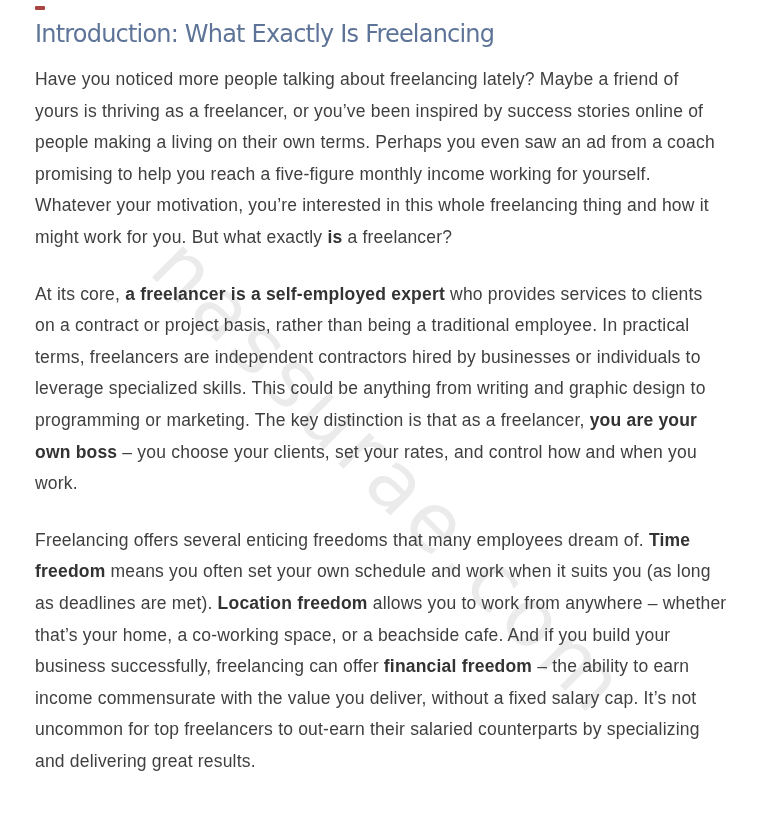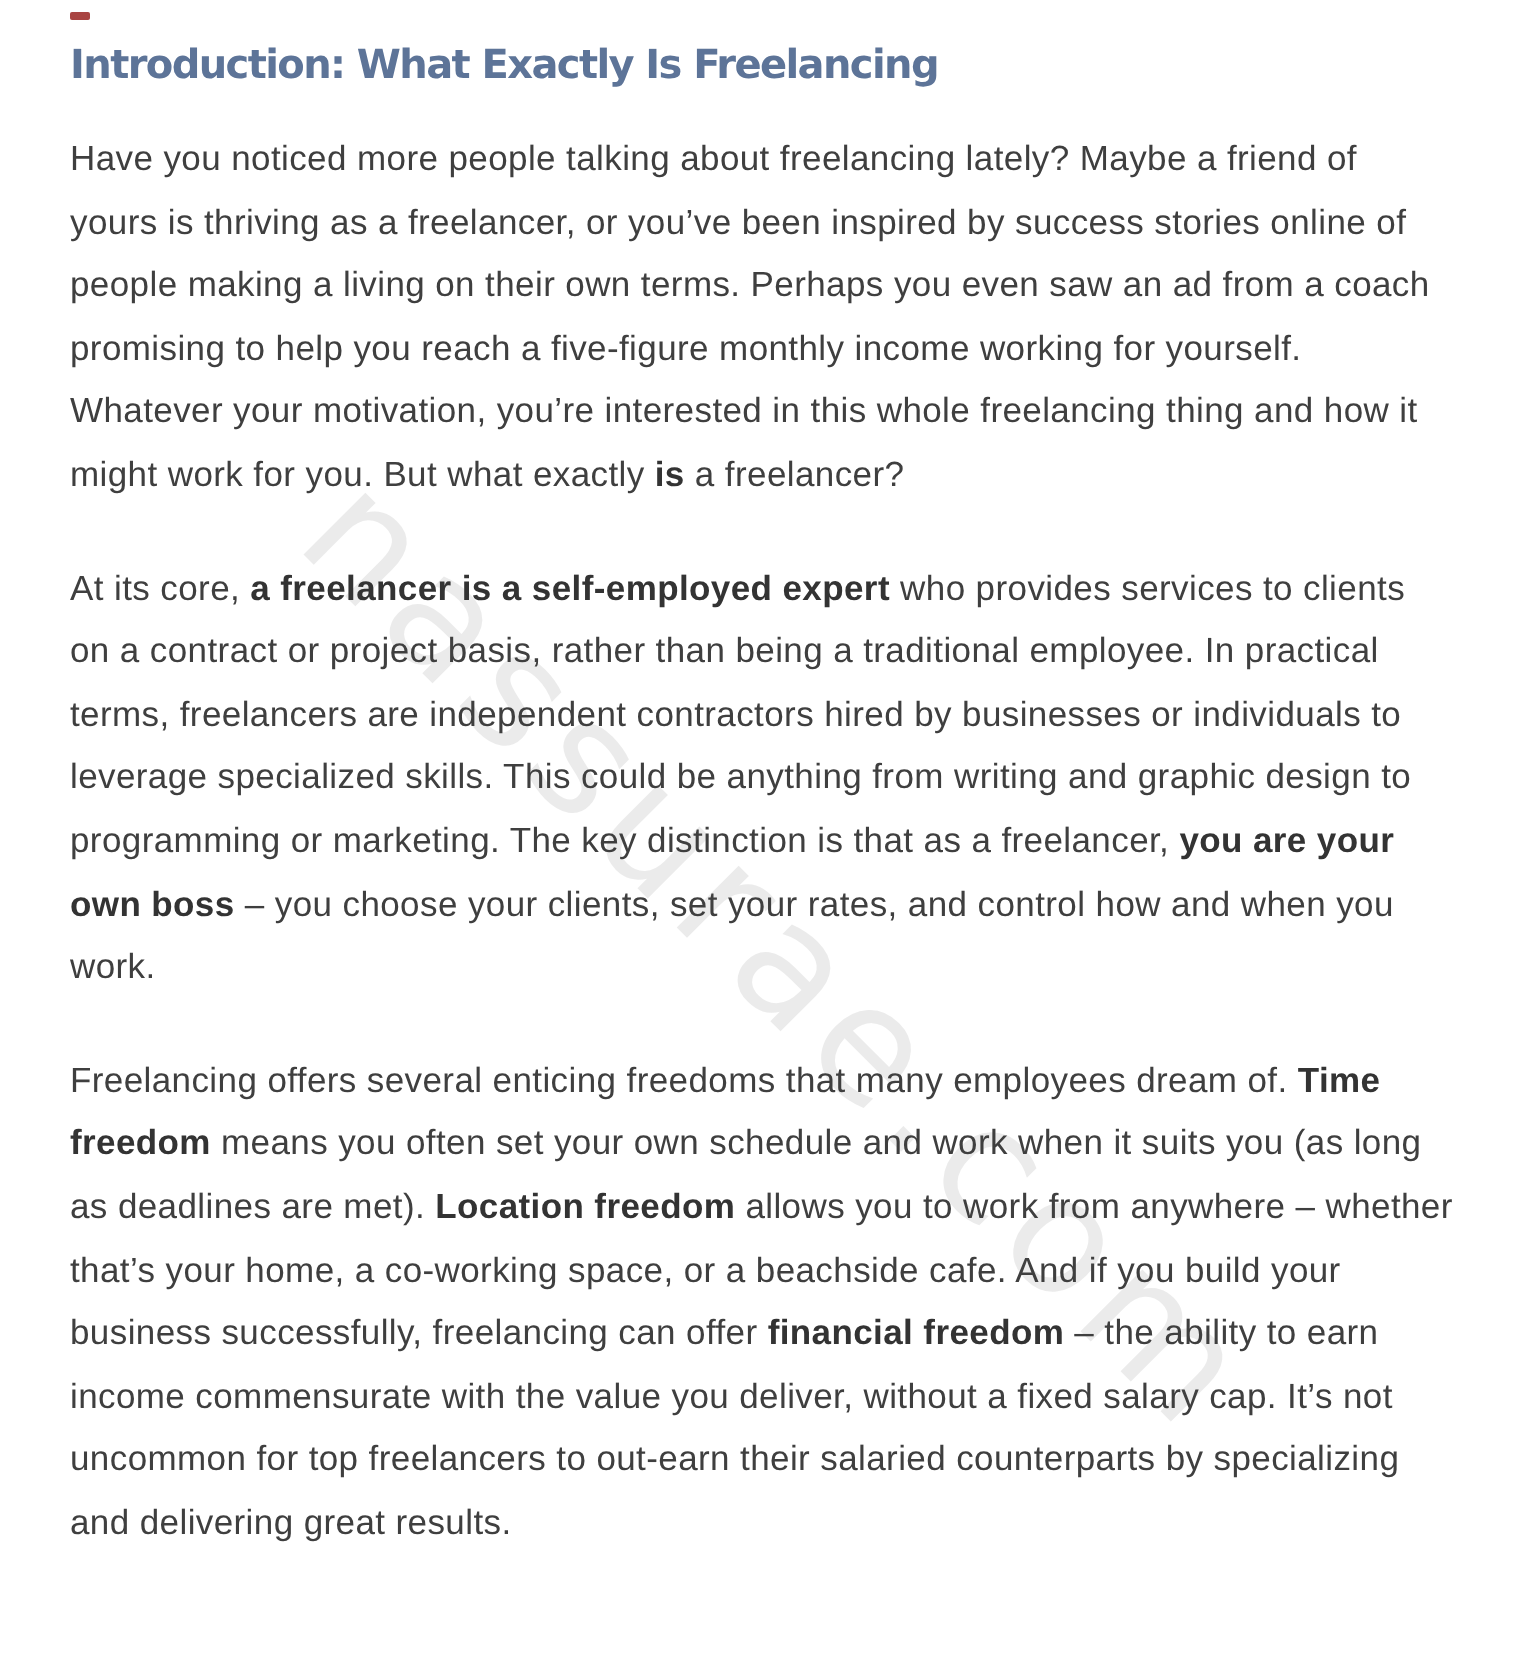--- a/index.html
+++ b/index.html
@@ -39,22 +39,22 @@
     color: rgba(130, 130, 130, 0.16);
     pointer-events: none;
     z-index: 0;
   }
   h1.page-title {
     position: absolute;
     left: 35px;
     top: 20px;
     margin: 0;
     font-family: "DejaVu Sans", "Liberation Sans", sans-serif;
-    font-size: 20px;
-    font-weight: 700;
+    font-size: 24px;
+    font-weight: 400;
     letter-spacing: -0.8px;
     color: #5d7498;
     z-index: 1;
   }
   .content {
     position: absolute;
     left: 35px;
     top: 64px;
     width: 692px;
     z-index: 1;

